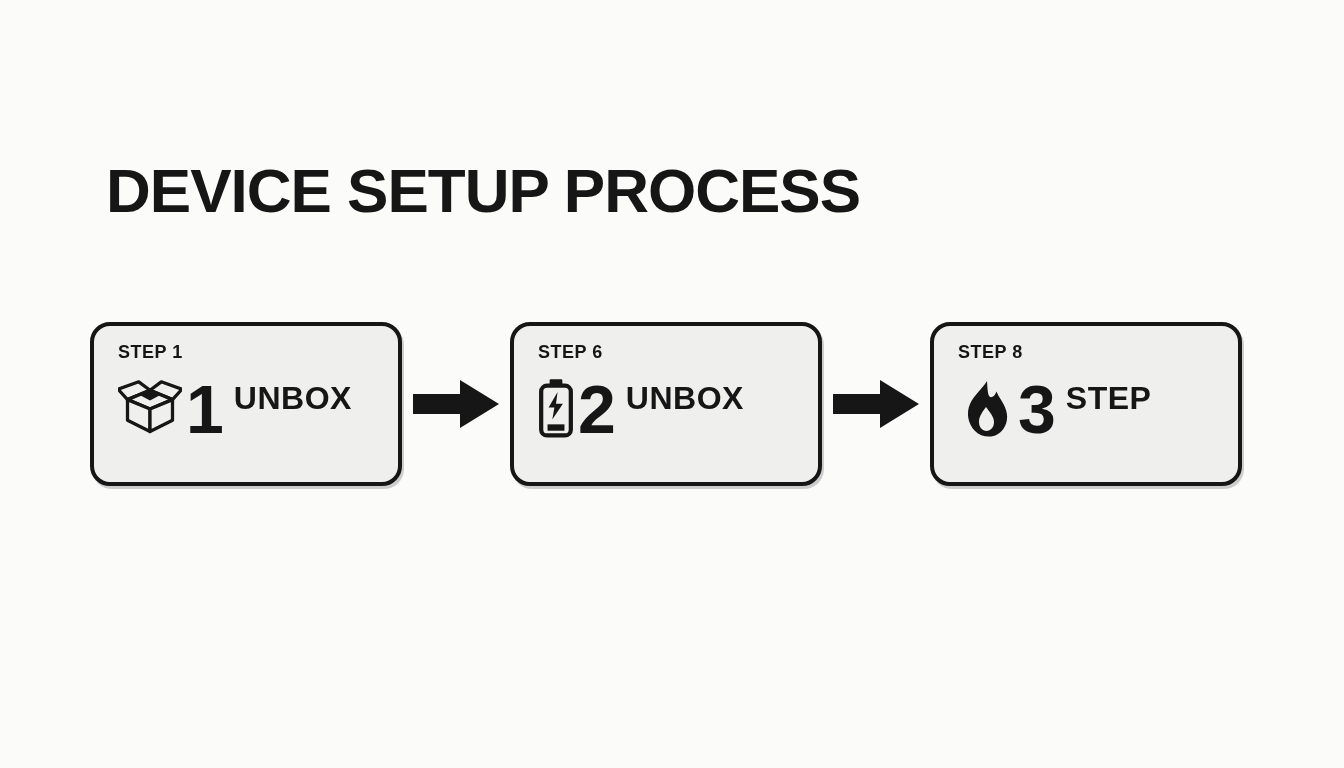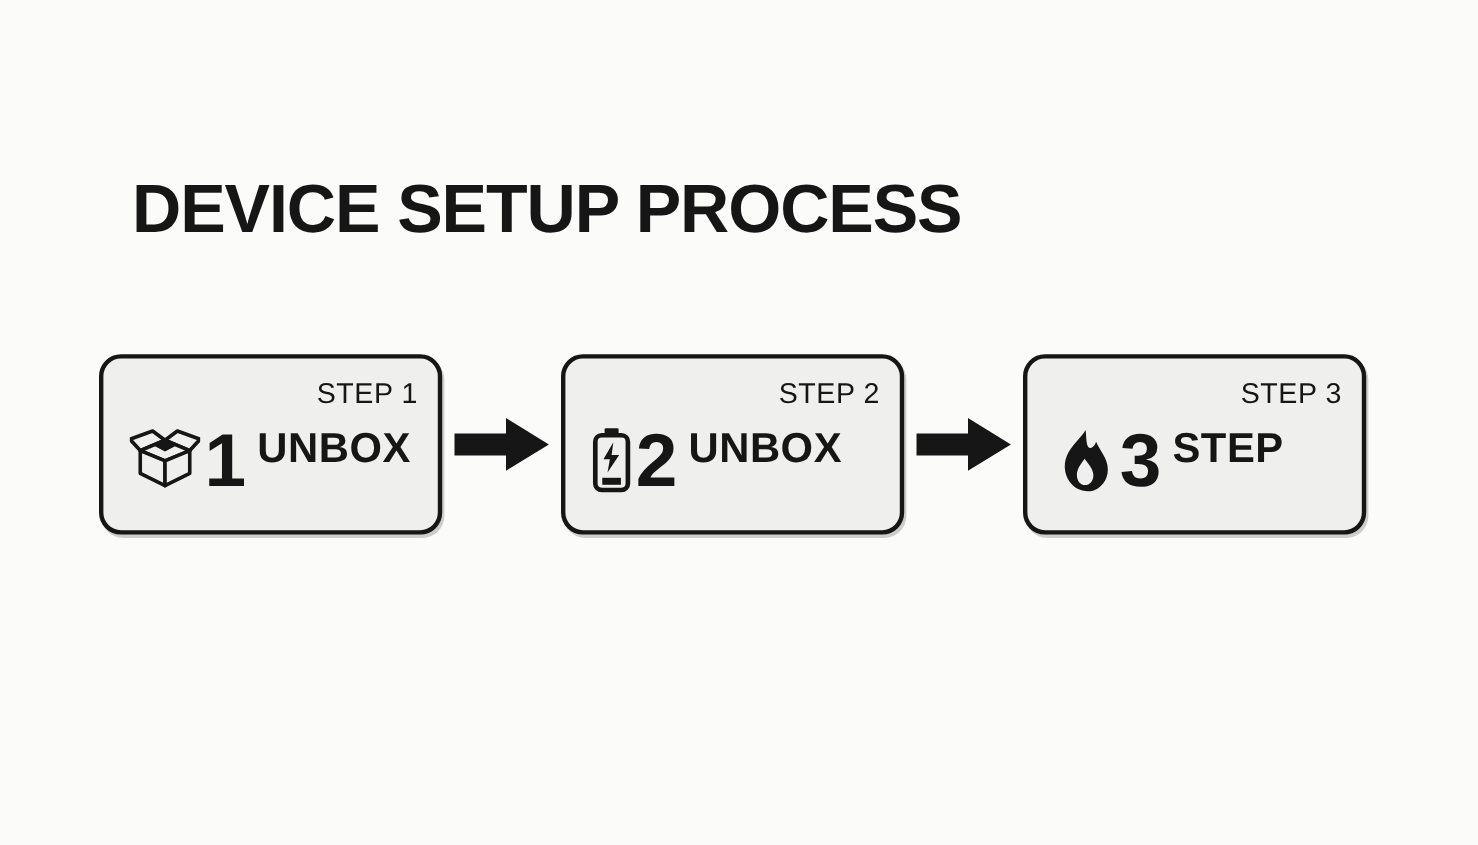--- a/index.html
+++ b/index.html
@@ -11,21 +11,21 @@
   html,body{width:1344px;height:768px;overflow:hidden;}
   body{
     background:var(--page_bg);
     font-family:"Liberation Sans","DejaVu Sans",sans-serif;
     color:var(--ink);
     position:relative;
   }
   .canvas{position:absolute;inset:0;}
   .diagram-title{
     position:absolute;
-    left:120px;top:160px;
+    left:106px;top:160px;
     font-size:62px;
     font-weight:bold;
     letter-spacing:-1px;
     line-height:1;
     color:var(--ink);
     white-space:nowrap;
   }
   .steps-row{
     position:absolute;
     left:90px;top:322px;
@@ -37,25 +37,24 @@
   .step-card{
     flex:0 0 312px;
     background:var(--card_fill);
     border:4.5px solid var(--ink);
     border-radius:20px;
     padding:16px 18px 0 24px;
     box-shadow:2px 3px 0 rgba(0,0,0,0.18);
     overflow:hidden;
   }
   .step-label{
-    font-size:26px;
-    font-weight:normal;
+    font-size:18px;
+    font-weight:bold;
     letter-spacing:0.5px;
     color:var(--ink);
-    text-align:right;
   }
   .step-content{
     margin-top:12px;
     display:flex;
     align-items:center;
   }
   .step-icon{
     display:flex;
     align-items:center;
     justify-content:center;
@@ -63,21 +62,21 @@
     flex:0 0 auto;
   }
   .step-number{
     font-size:68px;
     font-weight:bold;
     line-height:1;
     margin-left:4px;
     color:var(--ink);
   }
   .step-name{
-    font-size:38px;
+    font-size:32px;
     font-weight:bold;
     letter-spacing:0.5px;
     margin-left:10px;
     margin-bottom:21px;
     color:var(--ink);
     white-space:nowrap;
   }
   .connector{
     flex:1 1 auto;
     display:flex;
@@ -119,21 +118,21 @@
 
     <div class="connector">
       <span>
         <svg class="arrow-svg" width="86" height="50" viewBox="0 0 86 50">
           <path d="M0 15 H47 V1 L86 25 L47 49 V35 H0 Z" fill="currentColor"></path>
         </svg>
       </span>
     </div>
 
     <div class="step-card">
-      <div class="step-label">STEP 2</div>
+      <div class="step-label">STEP 6</div>
       <div class="step-content">
         <span class="step-icon">
           <svg width="36" height="60" viewBox="0 0 34 56" fill="none">
             <rect x="11" y="0" width="12" height="5.5" rx="1" fill="currentColor"></rect>
             <rect x="3" y="6" width="28" height="47" rx="5.5" stroke="currentColor" stroke-width="4"></rect>
             <path d="M18.5 12 L10 26.5 H15.5 L13.5 38 L23.5 23 H17 Z" fill="currentColor"></path>
             <rect x="9" y="42.5" width="16" height="6" fill="currentColor"></rect>
           </svg>
         </span>
         <span class="step-number">2</span>
@@ -143,21 +142,21 @@
 
     <div class="connector">
       <span>
         <svg class="arrow-svg" width="86" height="50" viewBox="0 0 86 50">
           <path d="M0 15 H47 V1 L86 25 L47 49 V35 H0 Z" fill="currentColor"></path>
         </svg>
       </span>
     </div>
 
     <div class="step-card">
-      <div class="step-label">STEP 3</div>
+      <div class="step-label">STEP 8</div>
       <div class="step-content">
         <span class="step-icon">
           <svg width="56" height="60" viewBox="0 0 56 60">
             <path fill-rule="evenodd" fill="currentColor" d="
               M29 2
               C24 10 16 16 12 25
               C8 34 10 45 17 52
               C23 58 33 59.5 40 55
               C48 50 51 40 48 31
               C46 24 41 19 38.5 12.5

